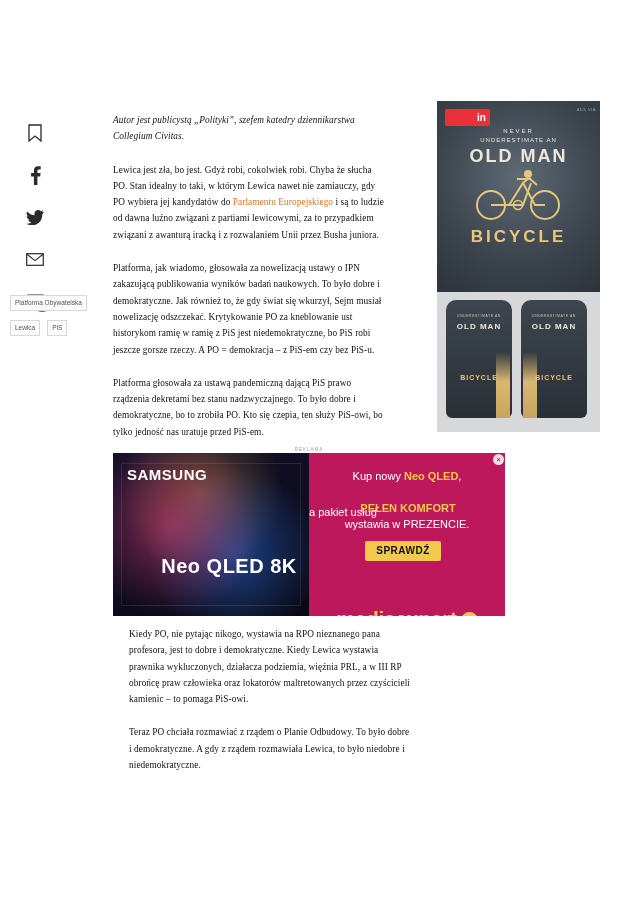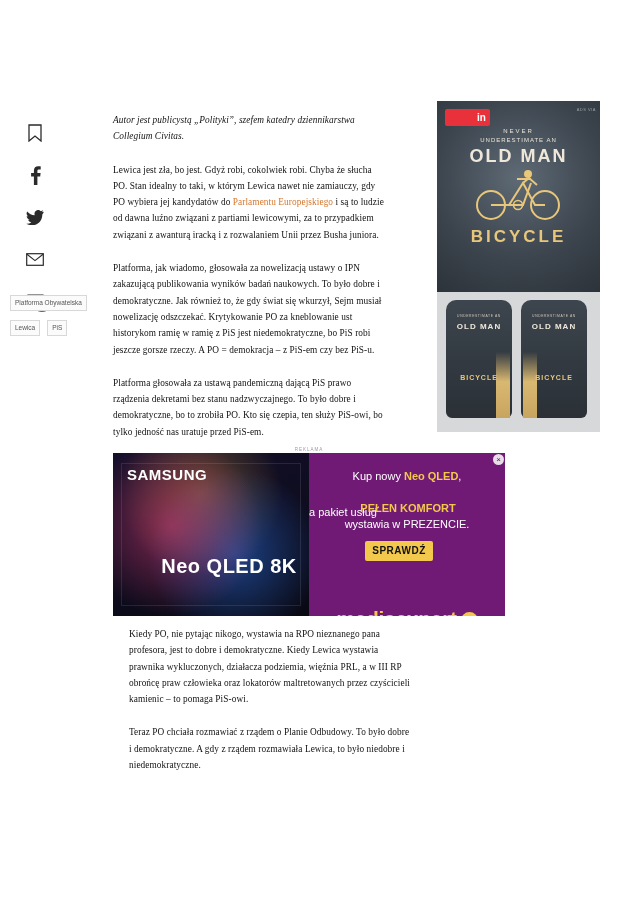--- a/index.html
+++ b/index.html
@@ -267,21 +267,21 @@
     color: #fff;
     font-family: "Liberation Sans", sans-serif;
     font-size: 20px;
     font-weight: bold;
     letter-spacing: 0.5px;
   }
   .ad-right {
     position: absolute;
     left: 196px; top: 0;
     width: 196px; height: 163px;
-    background: #701a75;
+    background: #be185d;
   }
   .ad-head1 {
     position: absolute; left: 0; top: 17px; width: 196px;
     text-align: center; color: #fff;
     font-family: "Liberation Sans", sans-serif;
     font-size: 11px;
   }
   .ad-head1 b { color: #f2c94c; }
   .ad-head2 {
     position: absolute; left: 0; top: 33px; width: 196px;
@@ -299,21 +299,21 @@
   }
   .ad-head4 {
     position: absolute; left: 0; top: 65px; width: 196px;
     text-align: center; color: #fff;
     font-family: "Liberation Sans", sans-serif;
     font-size: 11px;
   }
   .ad-cta {
     position: absolute;
     left: 56px; top: 88px;
-    width: 68px; height: 20px;
+    width: 76px; height: 20px;
     background: #f2c94c;
     color: #111;
     font-family: "Liberation Sans", sans-serif;
     font-size: 10px;
     font-weight: bold;
     line-height: 20px;
     text-align: center;
     border-radius: 2px;
     letter-spacing: 0.5px;
   }

